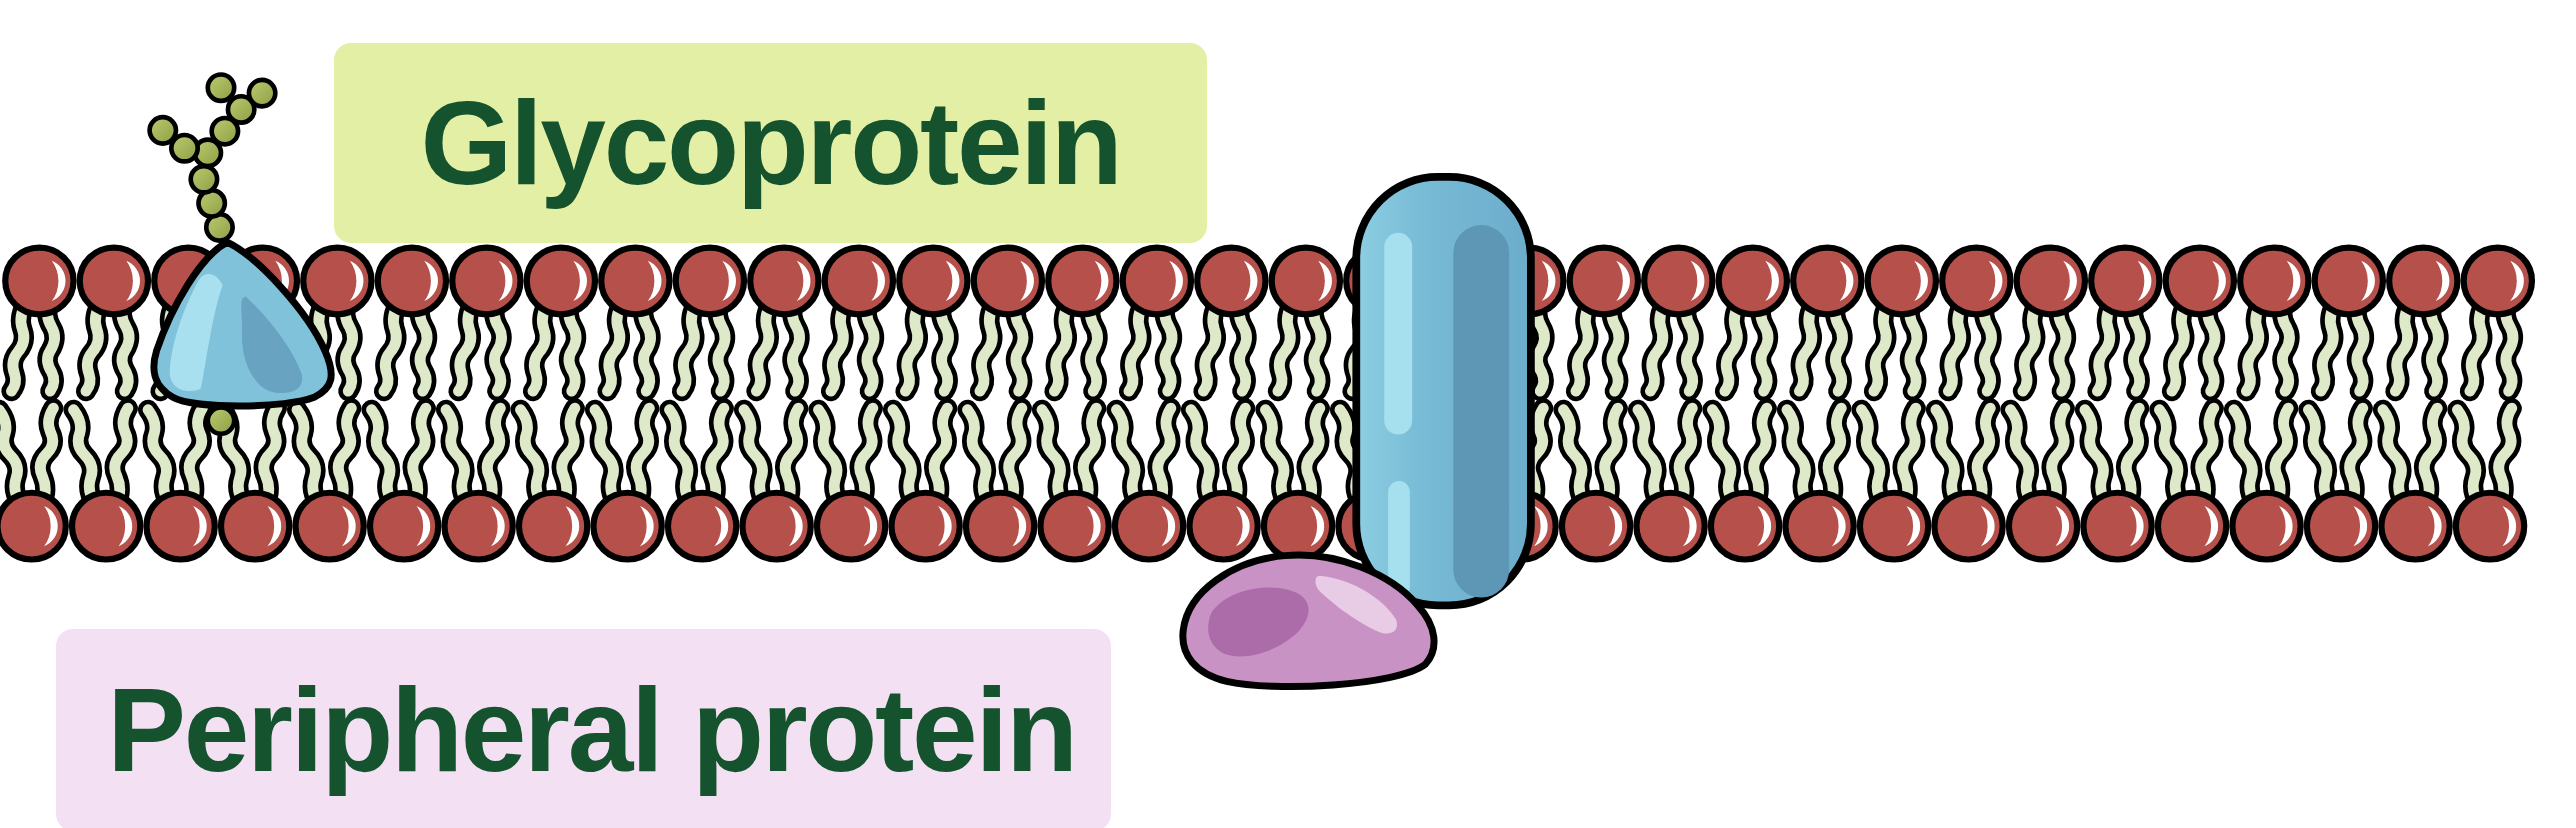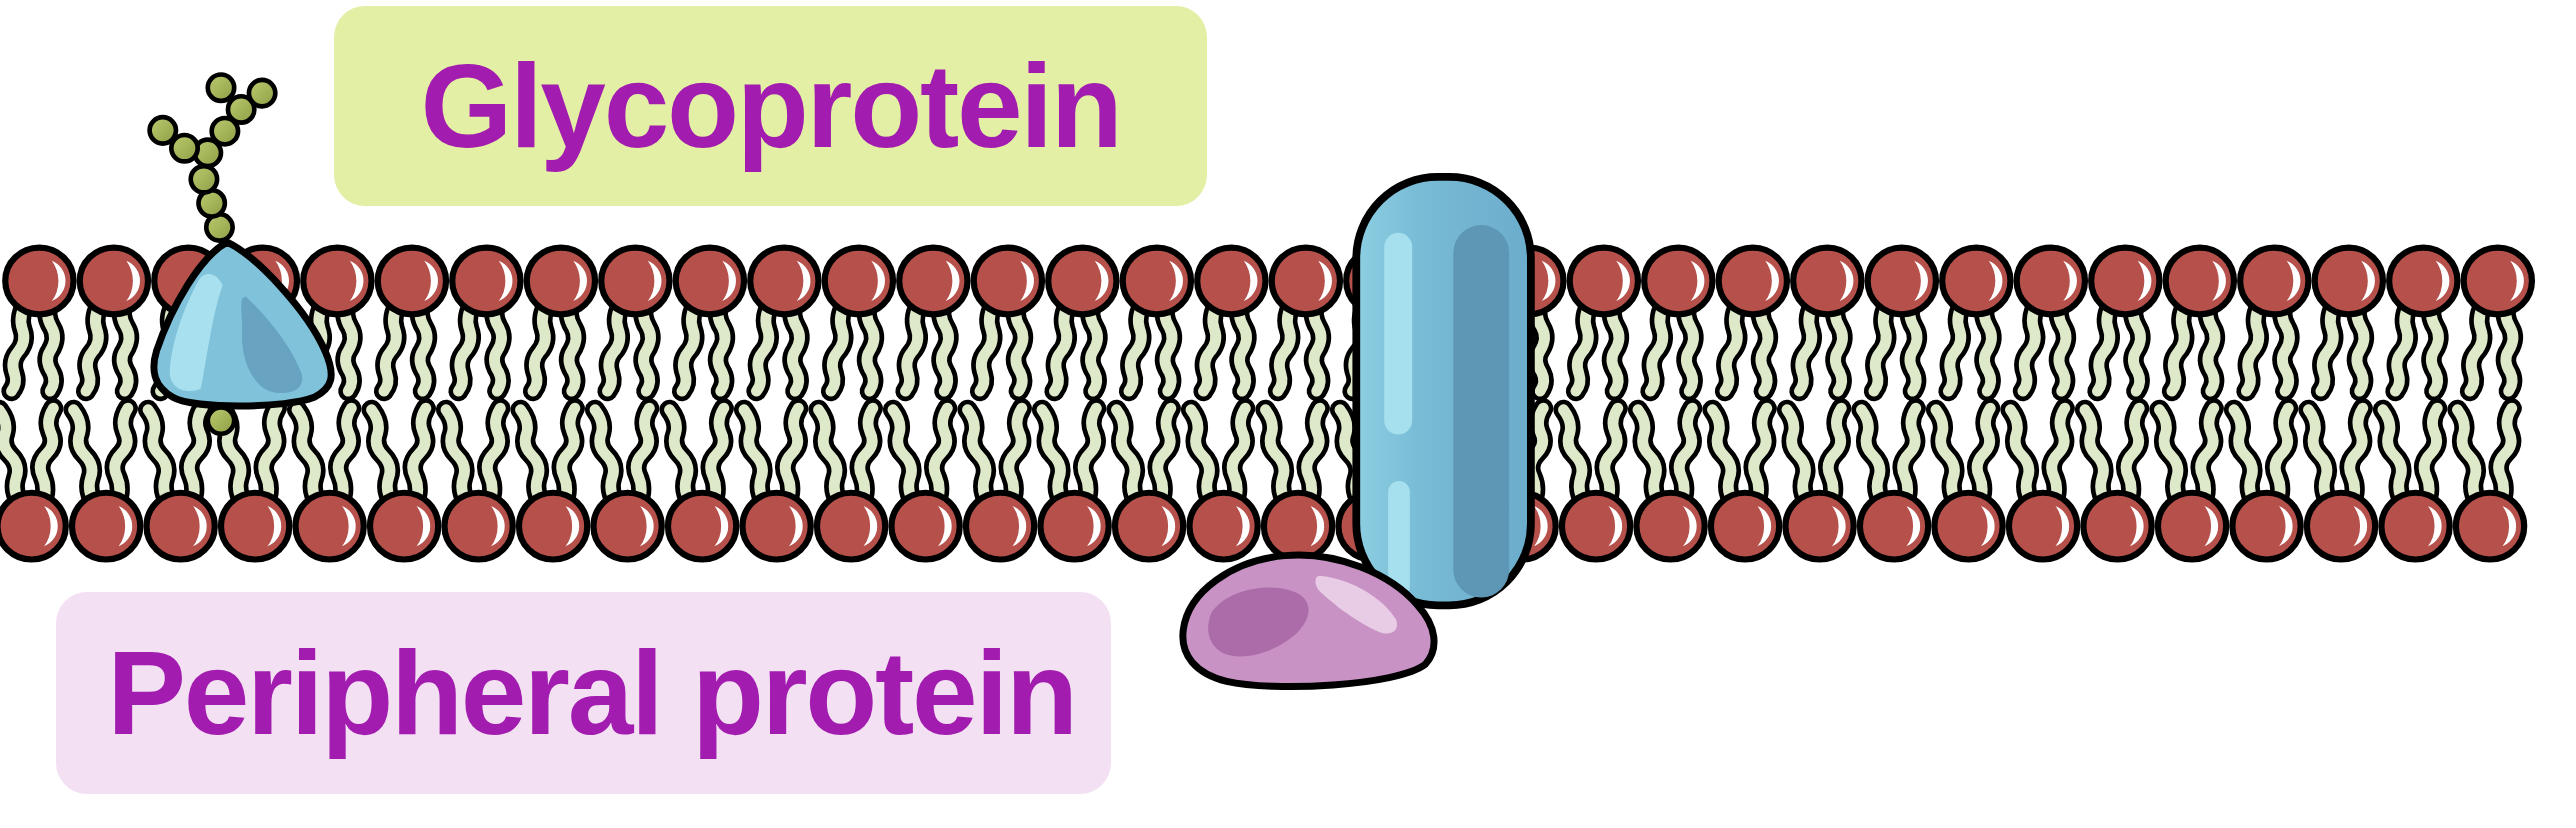--- a/index.html
+++ b/index.html
@@ -1,22 +1,22 @@
 <!DOCTYPE html>
 <html style="font-size:12.4px"><head>
 <meta charset="utf-8">
 <style>
   html,body{margin:0;padding:0;background:#ffffff;}
   .canvas{position:relative;width:2576px;height:828px;background:#ffffff;overflow:hidden;
           font-family:"Liberation Sans", sans-serif;}
   .canvas svg{position:absolute;left:0;top:0;}
   .label{position:absolute;display:flex;align-items:center;justify-content:center;
-         border-radius:31px;color:#a21caf;font-weight:bold;font-size:118px;
+         border-radius:17px;color:#14532d;font-weight:bold;font-size:118px;
          letter-spacing:-2.3px;white-space:nowrap;
-         font-family:"Liberation Sans", sans-serif;}
+         font-family:"Liberation Sans", sans-serif;margin-top:37px;}
 </style>
 </head>
 <body>
 
 <div class="canvas">
   <svg id="membrane-svg" width="2576" height="828" viewBox="0 0 3318 1067">
       <defs>
         <linearGradient id="pillGrad" x1="0" y1="0" x2="1" y2="0">
           <stop offset="0" stop-color="#8ccfe2"></stop>
           <stop offset="0.35" stop-color="#79bcd6"></stop>

